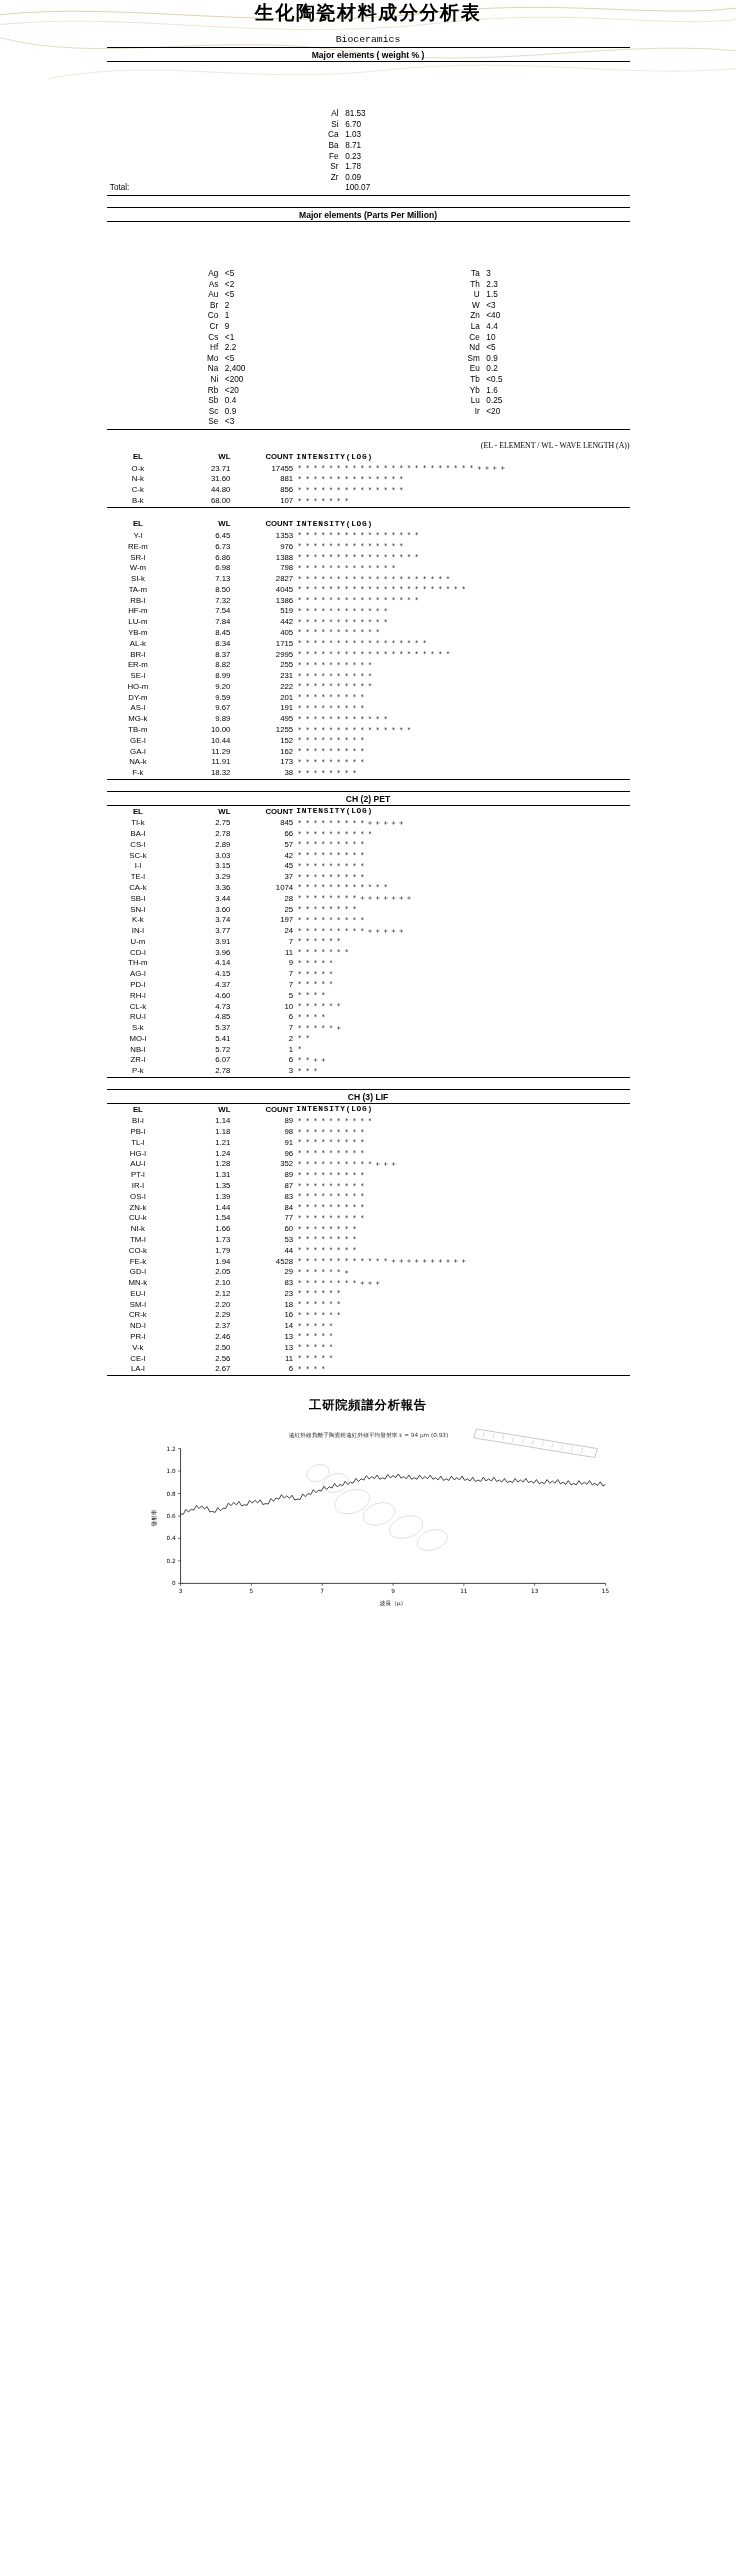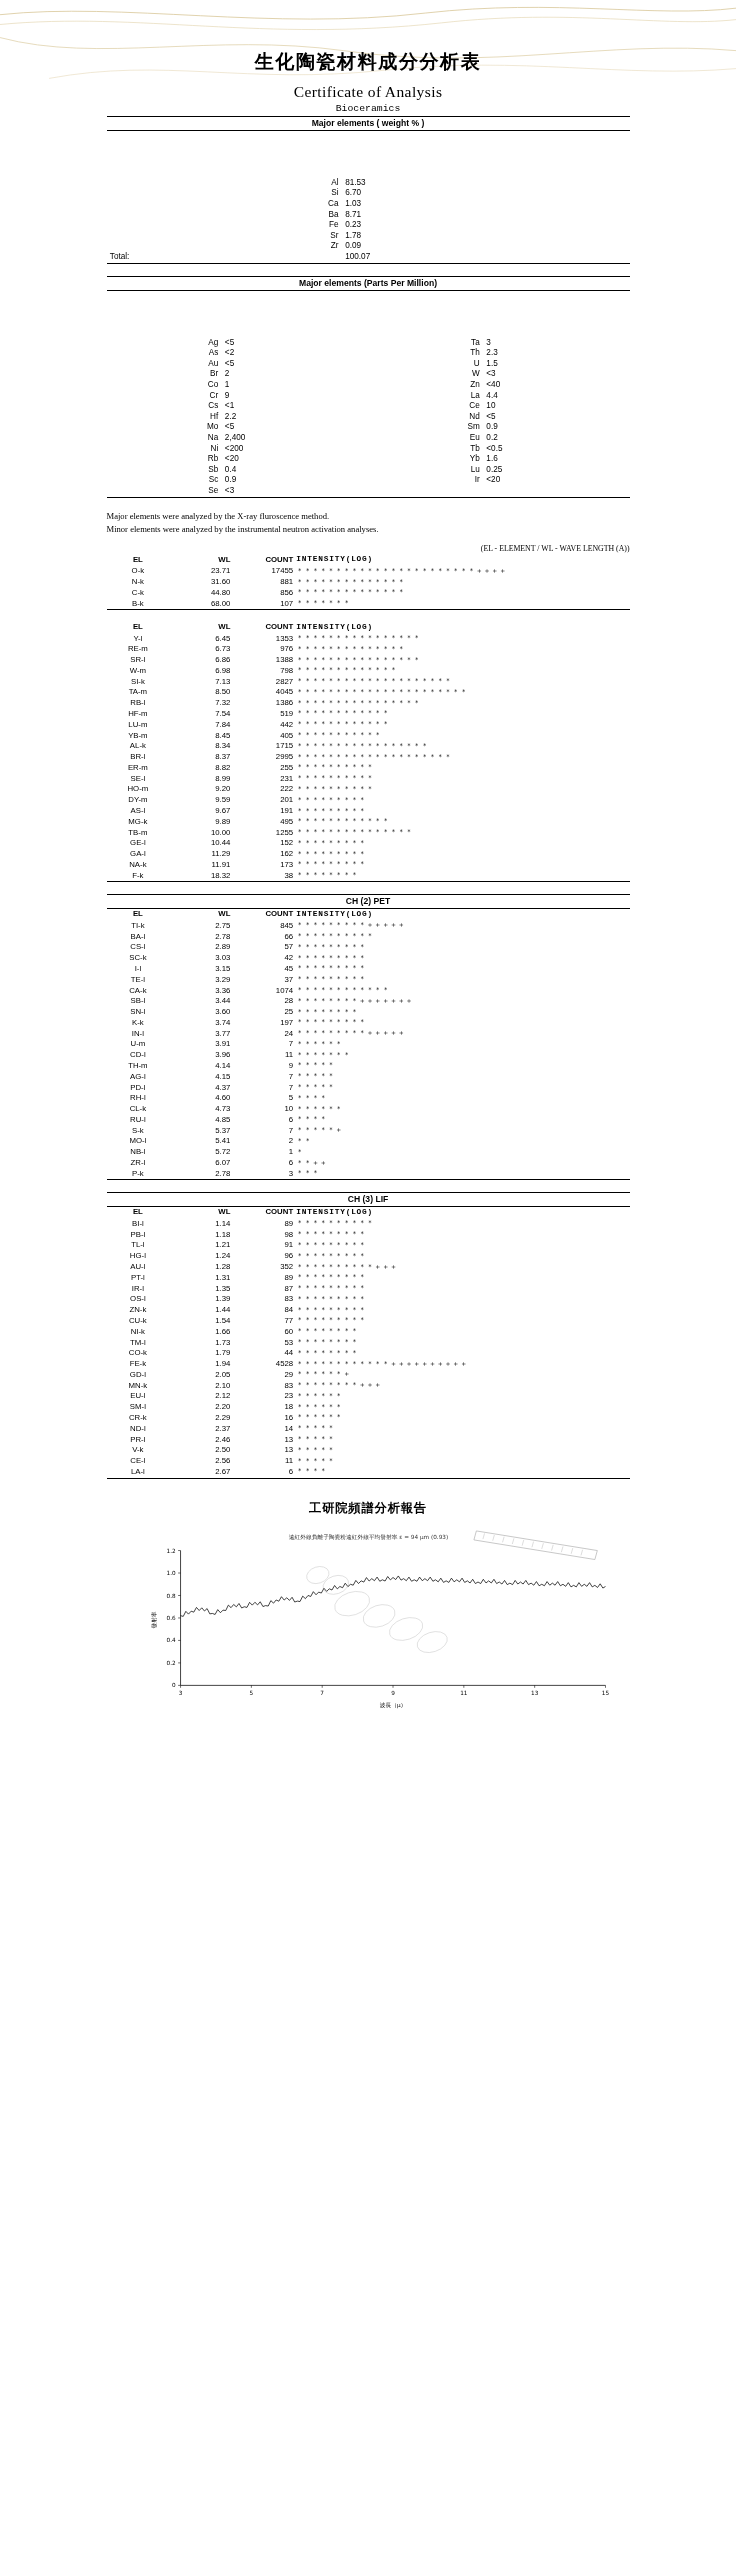--- a/index.html
+++ b/index.html
@@ -7,21 +7,21 @@
     width:736px;
     background:#ffffff;
     font-family:"Liberation Sans", sans-serif;
     color:#000;
   }
   .page{position:relative;width:736px;min-height:2576px;overflow:hidden;}
 
   
   .swirl{position:absolute;top:0;left:0;width:736px;height:98px;pointer-events:none;}
 
-  .content{position:relative;width:622px;margin:0 auto;padding-top:49px;}
+  .content{position:relative;width:622px;margin:0 auto;}
 
   h1.title{
     font-family:"DejaVu Sans", sans-serif;
     font-size:19px;
     font-weight:bold;
     text-align:center;
     margin:0 0 8.2px 0;
     letter-spacing:1.6px;
   }
   h2.subtitle{
@@ -90,21 +90,20 @@
   <svg class="swirl" viewBox="0 0 900 120" preserveAspectRatio="none">
     <path d="M0,18 C150,2 330,38 520,16 C680,-2 800,22 900,10" fill="none" stroke="#d9c89a" stroke-width="1"></path>
     <path d="M0,30 C170,14 320,52 540,28 C700,10 810,34 900,24" fill="none" stroke="#e3d6b0" stroke-width="0.8"></path>
     <path d="M0,46 C120,78 260,40 420,62 C600,88 740,48 900,62" fill="none" stroke="#d9c89a" stroke-width="0.8"></path>
     <path d="M60,96 C200,70 300,104 470,86 C640,68 760,96 900,84" fill="none" stroke="#e8dcbe" stroke-width="0.8"></path>
   </svg>
 
   <div class="content">
 
     <h1 class="title">生化陶瓷材料成分分析表</h1>
-    <h2 class="subtitle">Certificate of Analysis</h2>
     <h3 class="subtitle2">Bioceramics</h3>
 
     <div class="block">
       <div class="bar">Major elements ( weight % )</div>
       <table class="t">
         <tbody id="major-body">
             <tr>
               <td class="sym">Al</td>
               <td class="val">81.53</td>
             </tr>
@@ -237,24 +236,20 @@
               <td class="mincell-sym"></td>
               <td class="mincell-val"></td>
             </tr>
             <tr>
               <td class="endline" colspan="4"></td>
             </tr>
           </tbody>
       </table>
     </div>
 
-    <div class="notes">
-      <div>Major elements were analyzed by the X-ray fluroscence method.</div>
-      <div>Minor elements were analyzed by the instrumental neutron activation analyses.</div>
-    </div>
 
     <div class="legend">(EL - ELEMENT / WL - WAVE LENGTH (A))</div>
 
     <div id="channels">
         <div class="block">
           <table class="ch">
             <thead>
               <tr>
                 <th class="c-el hdr-el">EL</th>
                 <th class="c-wl hdr-wl">WL</th>

